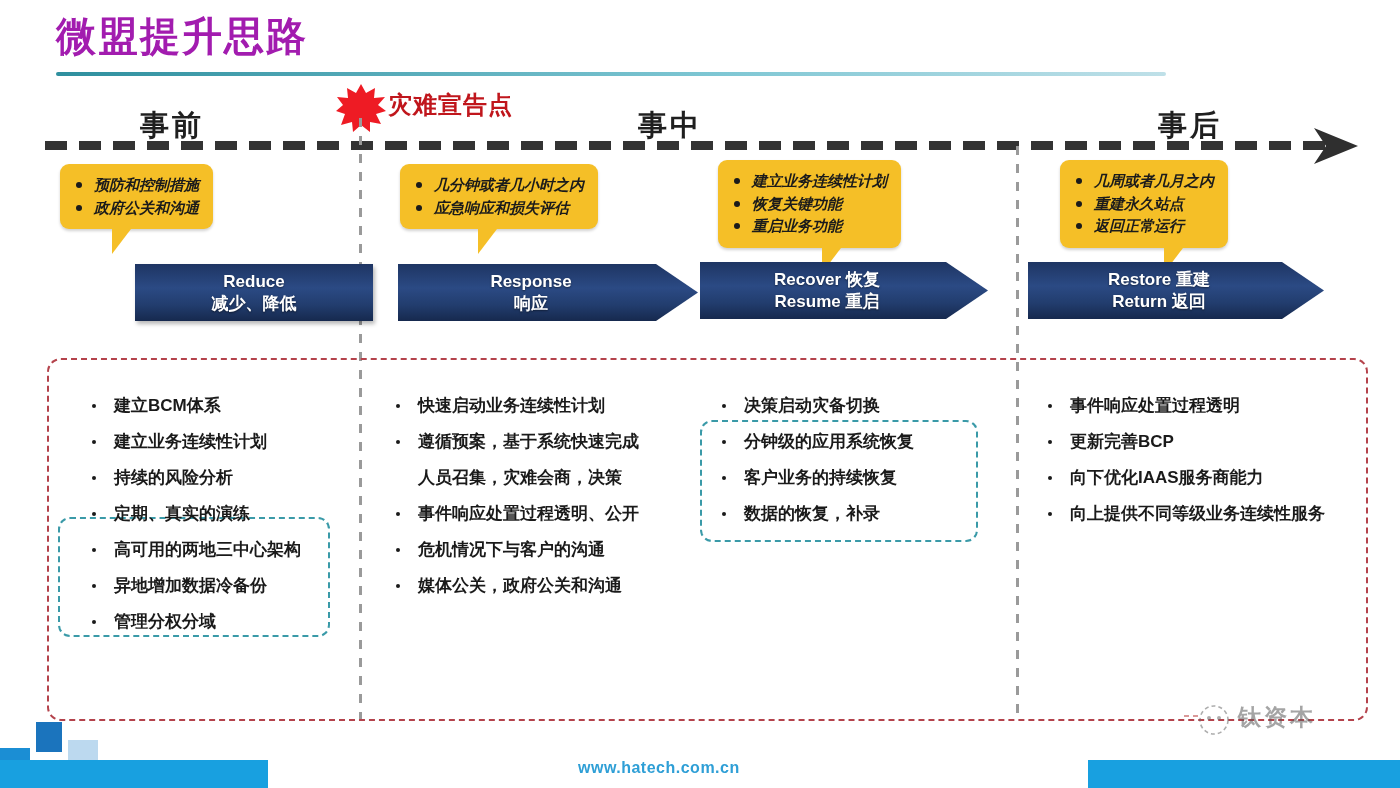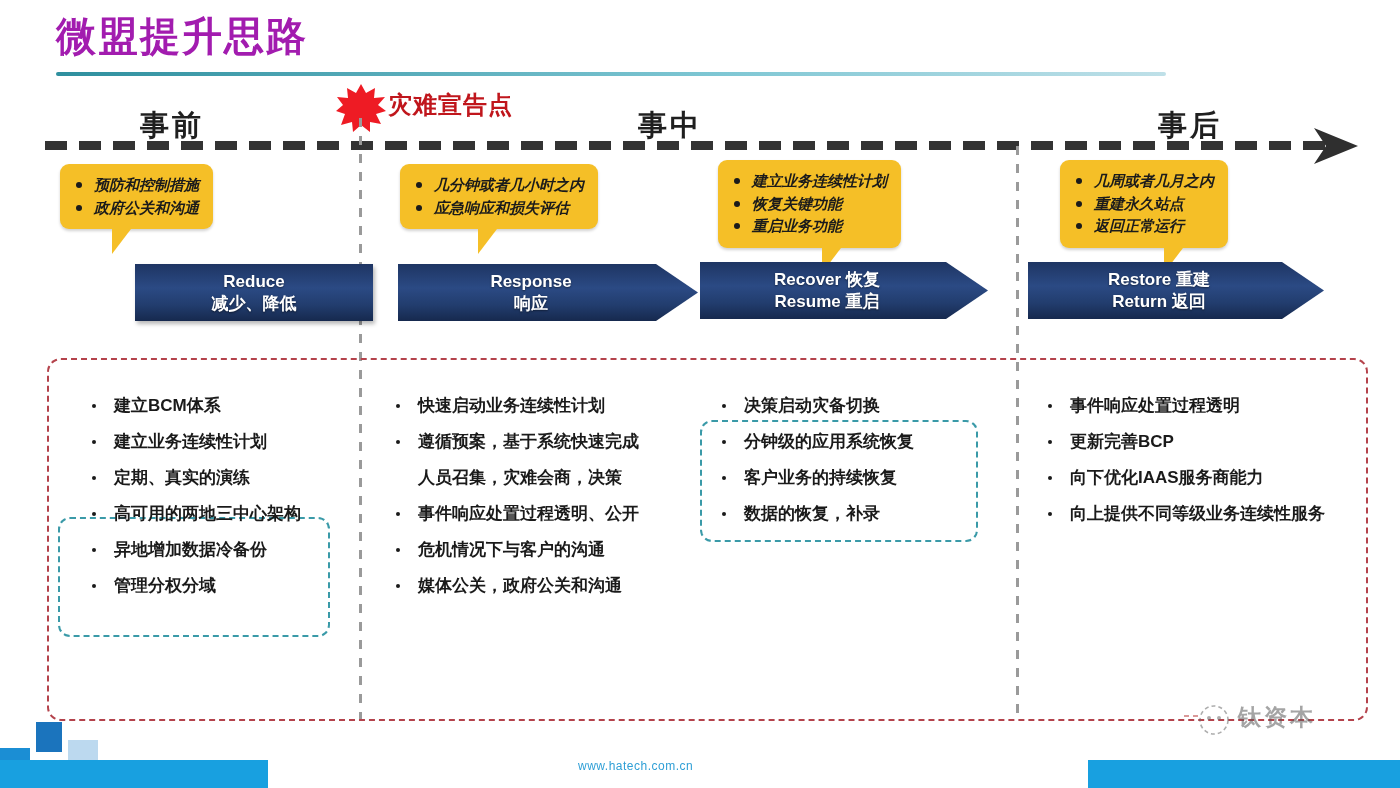--- a/index.html
+++ b/index.html
@@ -134,21 +134,21 @@
     box-sizing:border-box;pointer-events:none;
   }
 
   
   .footer-bar{
     position:absolute;left:0;top:760px;width:1400px;height:28px;background:#ffffff;
   }
   .footer-bar .band{position:absolute;left:0;top:0;height:28px;background:#18a0e0;}
   .sq{position:absolute;}
   .site{
-    position:absolute;left:578px;top:759px;font-size:12px;font-weight:normal;
+    position:absolute;left:578px;top:759px;font-size:16px;font-weight:bold;
     color:#2f9fd6;letter-spacing:.5px;white-space:nowrap;
   }
   .watermark{
     position:absolute;left:1178px;top:700px;width:200px;height:40px;
     opacity:.55;
   }
   .wm-text{
     position:absolute;left:60px;top:2px;font-size:23px;font-weight:bold;
     color:#5b5b5b;letter-spacing:3px;white-space:nowrap;
   }
@@ -253,20 +253,21 @@
     </div>
   </div>
 
   <div class="red-frame"></div>
 
   <div class="teal-box" style="left:58px;top:517px;width:272px;height:120px;"></div>
   <div class="col" style="left:84px;top:388px;width:290px;">
     <ul>
       <li>建立BCM体系</li>
       <li>建立业务连续性计划</li>
+      <li>持续的风险分析</li>
       <li>定期、真实的演练</li>
       <li>高可用的两地三中心架构</li>
       <li>异地增加数据冷备份</li>
       <li>管理分权分域</li>
     </ul>
   </div>
 
   <div class="col" style="left:388px;top:388px;width:300px;">
     <ul>
       <li>快速启动业务连续性计划</li>

